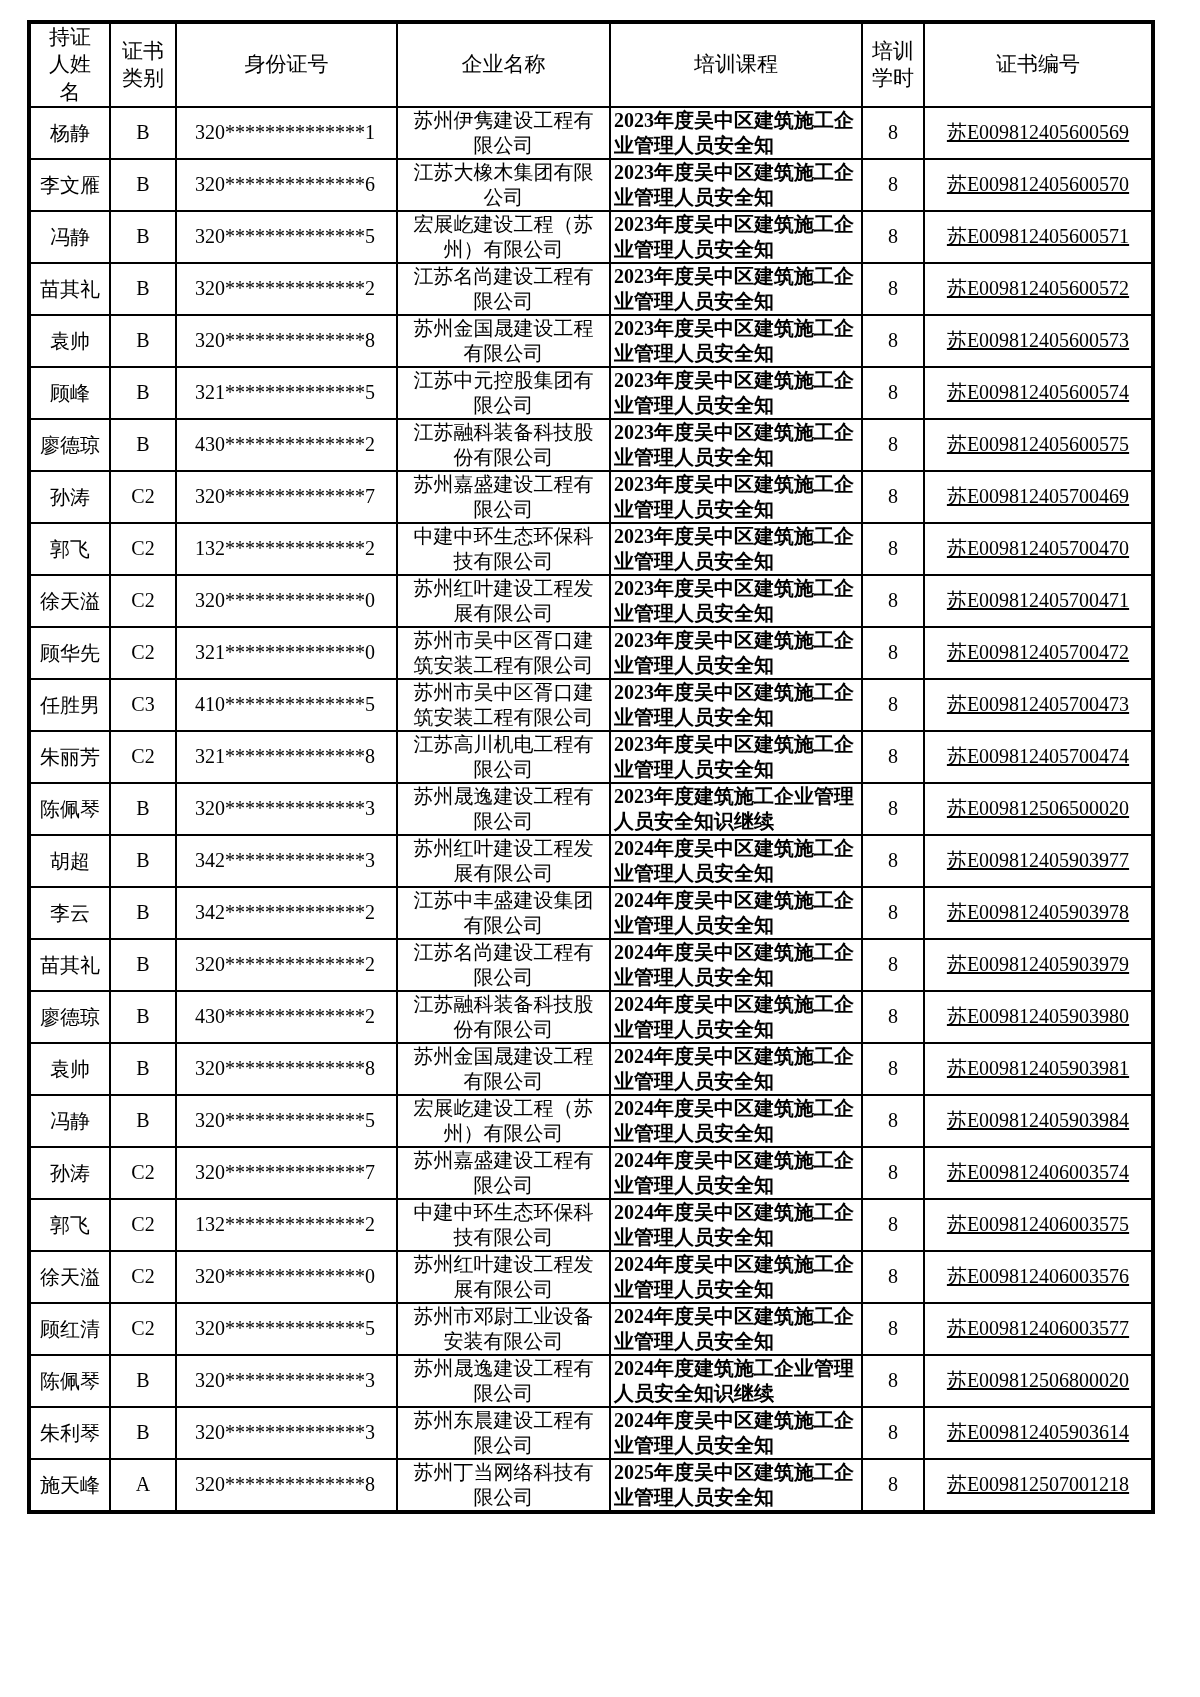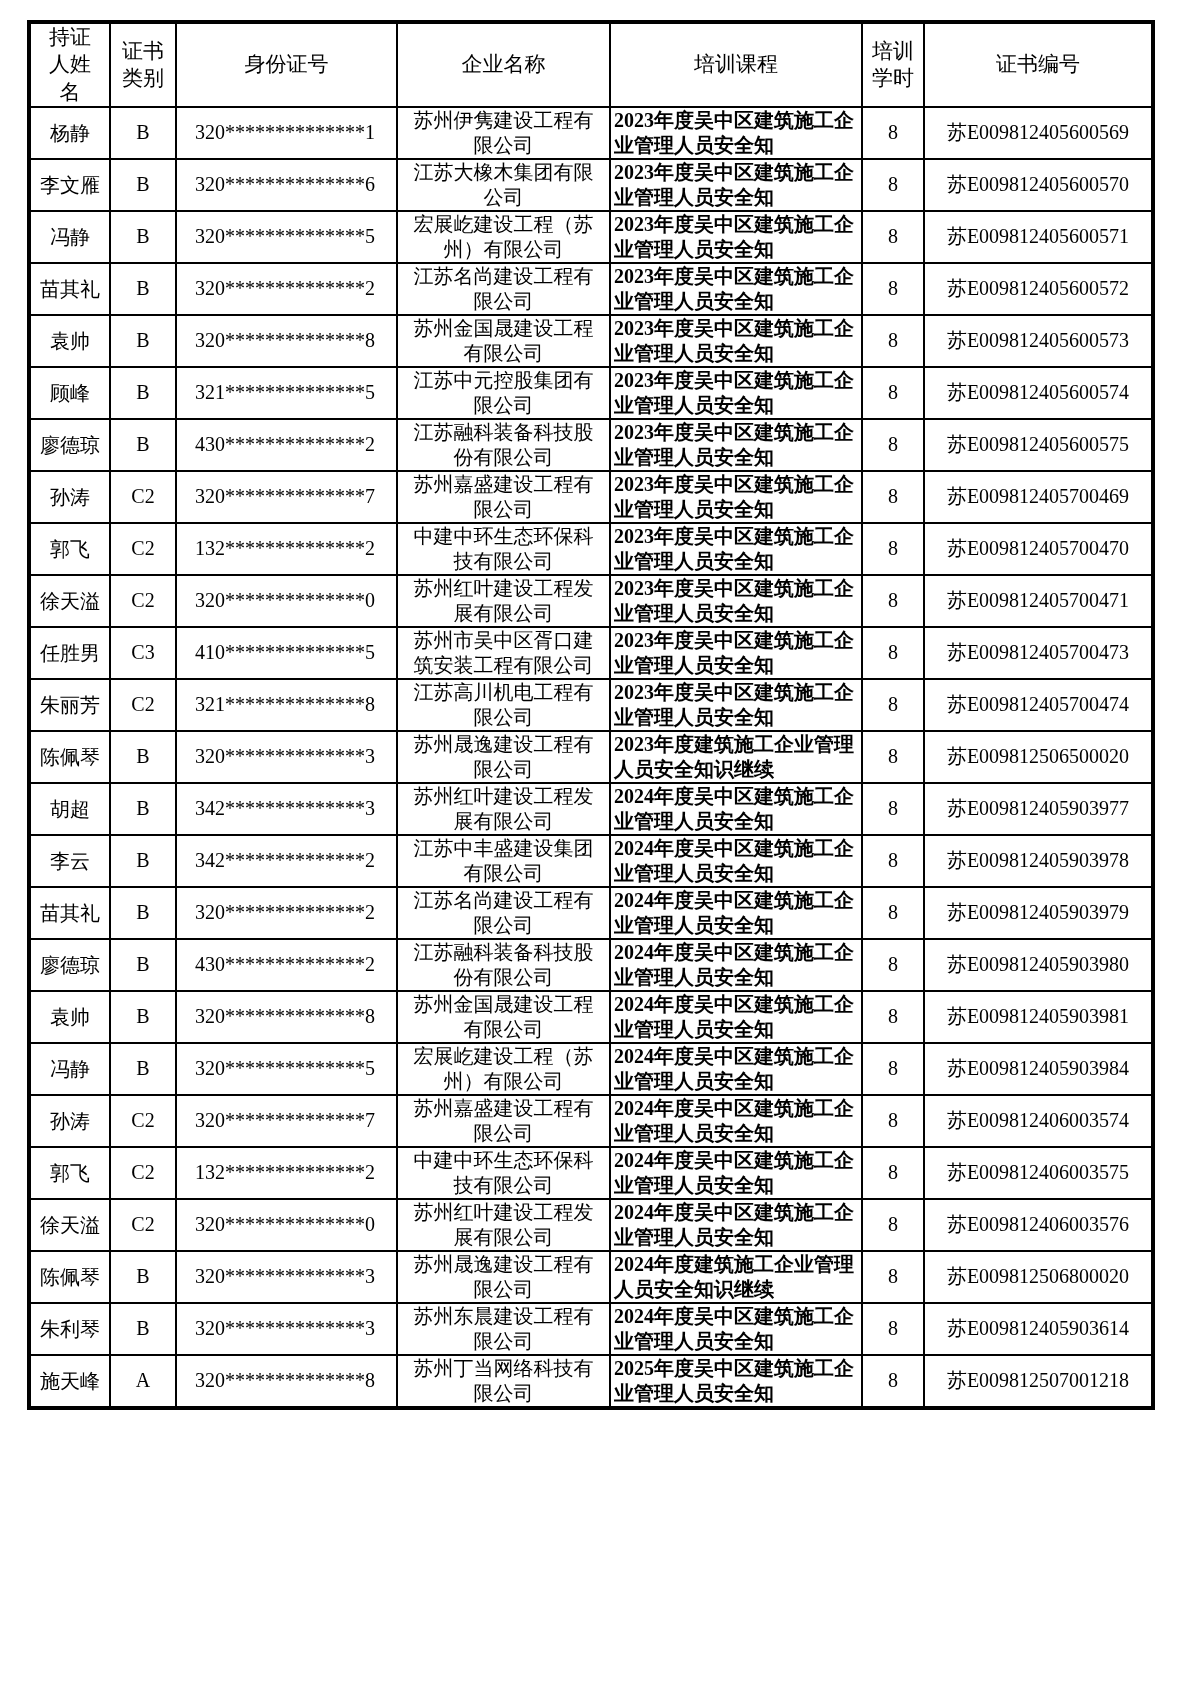--- a/index.html
+++ b/index.html
@@ -33,21 +33,21 @@
     padding: 0 8px;
     line-height: 1.3;
   }
   td { font-size: 20px; }
   .col-name    { text-align: center; padding: 12px 2px; line-height: 24px; }
   .col-type    { text-align: center; padding: 0 2px; }
   .col-id      { padding: 0 18px; white-space: nowrap; }
   .col-company { text-align: center; padding: 0 12px; line-height: 25px; }
   .col-course  { text-align: left;   padding: 0 6px 0 3px; line-height: 25px; font-weight: bold; }
   .col-hours   { text-align: center; padding: 0 2px; }
-  .col-cert    { text-align: center; padding: 0 2px; white-space: nowrap; }
+  .col-cert    { text-align: center; padding: 0 2px; white-space: nowrap; text-decoration: underline; }
 </style>
 </head>
 <body>
 
 <table class="cert-table">
   <colgroup>
     <col style="width:81px">
     <col style="width:66px">
     <col style="width:221px">
     <col style="width:213px">
@@ -151,20 +151,29 @@
       <tr>
         <td class="col-name">徐天溢</td>
         <td class="col-type">C2</td>
         <td class="col-id">320**************0</td>
         <td class="col-company">苏州红叶建设工程发展有限公司</td>
         <td class="col-course">2023年度吴中区建筑施工企业管理人员安全知</td>
         <td class="col-hours">8</td>
         <td class="col-cert">苏E009812405700471</td>
       </tr>
       <tr>
+        <td class="col-name">顾华先</td>
+        <td class="col-type">C2</td>
+        <td class="col-id">321**************0</td>
+        <td class="col-company">苏州市吴中区胥口建筑安装工程有限公司</td>
+        <td class="col-course">2023年度吴中区建筑施工企业管理人员安全知</td>
+        <td class="col-hours">8</td>
+        <td class="col-cert">苏E009812405700472</td>
+      </tr>
+      <tr>
         <td class="col-name">任胜男</td>
         <td class="col-type">C3</td>
         <td class="col-id">410**************5</td>
         <td class="col-company">苏州市吴中区胥口建筑安装工程有限公司</td>
         <td class="col-course">2023年度吴中区建筑施工企业管理人员安全知</td>
         <td class="col-hours">8</td>
         <td class="col-cert">苏E009812405700473</td>
       </tr>
       <tr>
         <td class="col-name">朱丽芳</td>
@@ -257,20 +266,29 @@
         <td class="col-cert">苏E009812406003575</td>
       </tr>
       <tr>
         <td class="col-name">徐天溢</td>
         <td class="col-type">C2</td>
         <td class="col-id">320**************0</td>
         <td class="col-company">苏州红叶建设工程发展有限公司</td>
         <td class="col-course">2024年度吴中区建筑施工企业管理人员安全知</td>
         <td class="col-hours">8</td>
         <td class="col-cert">苏E009812406003576</td>
+      </tr>
+      <tr>
+        <td class="col-name">顾红清</td>
+        <td class="col-type">C2</td>
+        <td class="col-id">320**************5</td>
+        <td class="col-company">苏州市邓尉工业设备安装有限公司</td>
+        <td class="col-course">2024年度吴中区建筑施工企业管理人员安全知</td>
+        <td class="col-hours">8</td>
+        <td class="col-cert">苏E009812406003577</td>
       </tr>
       <tr>
         <td class="col-name">陈佩琴</td>
         <td class="col-type">B</td>
         <td class="col-id">320**************3</td>
         <td class="col-company">苏州晟逸建设工程有限公司</td>
         <td class="col-course">2024年度建筑施工企业管理人员安全知识继续</td>
         <td class="col-hours">8</td>
         <td class="col-cert">苏E009812506800020</td>
       </tr>

